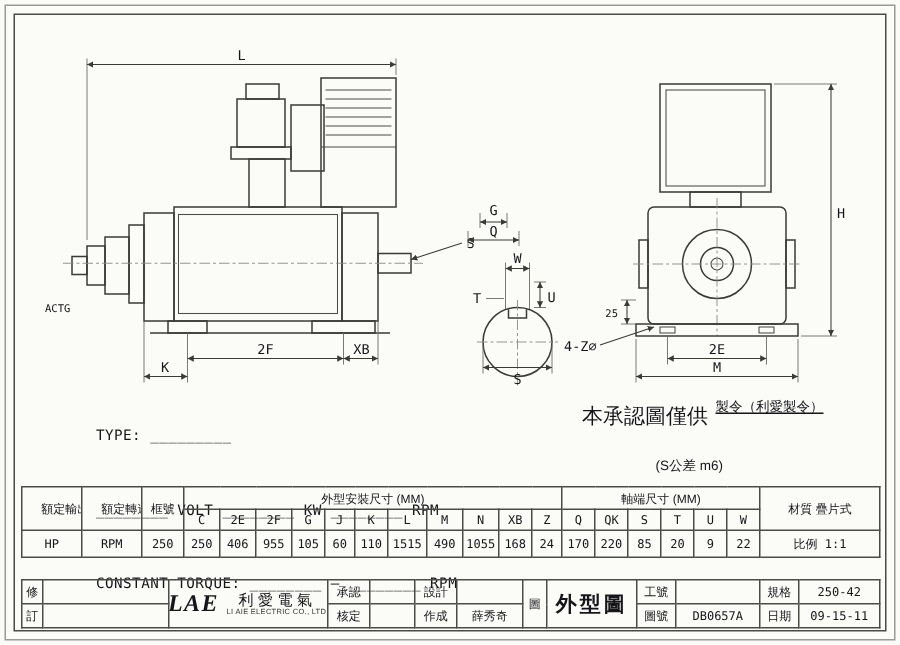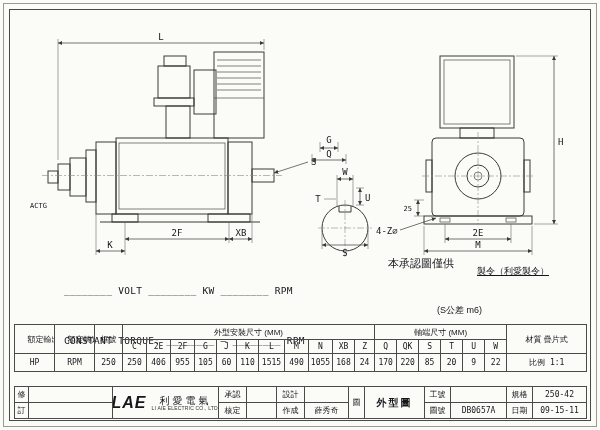--- a/index.html
+++ b/index.html
@@ -21,40 +21,40 @@
   .drawing .cl{stroke:#8a8a84;stroke-width:.6;fill:none;stroke-dasharray:7 2 2 2;}
   .drawing text{font-family:"DejaVu Sans Mono", monospace;font-size:9px;fill:#15151a;}
   .drawing text.sm{font-size:7px;}
 
   .specs{
     position:absolute;left:64px;top:250px;
     font-family:"DejaVu Sans Mono", monospace;
     font-size:9.5px;line-height:16.5px;letter-spacing:.3px;color:#15151a;
     white-space:pre;
   }
-  .note-a{position:absolute;left:388px;top:256px;font-size:11px;line-height:15px;color:#15151a;text-align:center;}
+  .note-a{position:absolute;left:388px;top:270px;font-size:14px;line-height:15px;color:#15151a;text-align:center;}
   .note-b{position:absolute;left:477px;top:265px;font-size:9px;color:#15151a;text-decoration:underline;}
   .note-c{position:absolute;left:437px;top:304px;font-size:9px;color:#15151a;}
 
   table{border-collapse:collapse;table-layout:fixed;}
   .dim-table{position:absolute;left:14px;top:324px;width:572px;font-size:8px;text-align:center;color:#15151a;}
   .dim-table td{border:1px solid #4a4a46;padding:0;overflow:hidden;white-space:nowrap;}
   .dim-table tr.hr1 td{height:14px;}
   .dim-table tr.hr2 td{height:13px;font-family:"DejaVu Sans Mono", monospace;}
   .dim-table tr.vr td{height:17px;font-family:"DejaVu Sans Mono", monospace;}
   .wrap2{display:inline-block;width:14px;word-break:break-all;line-height:1.15;vertical-align:middle;}
 
   .title-table{position:absolute;left:14px;top:386px;width:572px;font-size:8px;color:#15151a;}
   .title-table td{border:1px solid #4a4a46;height:15px;padding:0 1px;text-align:center;white-space:nowrap;overflow:hidden;}
   .logo-cell{vertical-align:middle;}
   .logo-row{display:flex;align-items:center;justify-content:center;gap:5px;}
-  .lae{font-family:Liberation Sans, sans-serif;font-style:italic;font-weight:bold;font-size:16px;letter-spacing:1px;line-height:1;}
+  .lae{font-family:Liberation Serif, serif;font-style:italic;font-weight:bold;font-size:16px;letter-spacing:1px;line-height:1;}
   .cname{font-size:10px;font-weight:normal;letter-spacing:3px;line-height:1.1;}
   .csub{font-size:5px;letter-spacing:.2px;color:#333;line-height:1;}
-  .fig-val{font-size:10px;font-weight:bold;letter-spacing:2px;}
+  .fig-val{font-size:14px;font-weight:bold;letter-spacing:2px;}
   .mono{font-family:"DejaVu Sans Mono", monospace;}
 </style>
 </head>
 <body>
 
 <div class="sheet">
   <div class="outer-border"></div>
   <div class="inner-border"></div>
 
   <svg class="drawing" width="576" height="246" viewBox="0 0 576 246">
@@ -197,20 +197,21 @@
       <text x="466" y="236" text-anchor="middle">M</text>
 
       <line class="ext" x1="402" y1="188" x2="412" y2="188"></line>
       <line class="ext" x1="402" y1="204" x2="412" y2="204"></line>
       <line class="dim" x1="406" y1="188" x2="406" y2="204" marker-start="url(#arr)" marker-end="url(#arr)"></line>
       <text class="sm" x="400" y="199" text-anchor="end">25</text>
     </g>
   </svg>
 
   <div class="specs">
+    <div>TYPE: _________</div>
     <div>________ VOLT ________ KW ________ RPM</div>
     <div>CONSTANT TORQUE: ________ — ________ RPM</div>
     
   </div>
 
   <div class="note-a">
     <div>本承認圖僅供</div>
   </div>
   <div class="note-b">製令（利愛製令）</div>
   <div class="note-c">(S公差 m6)</div>

